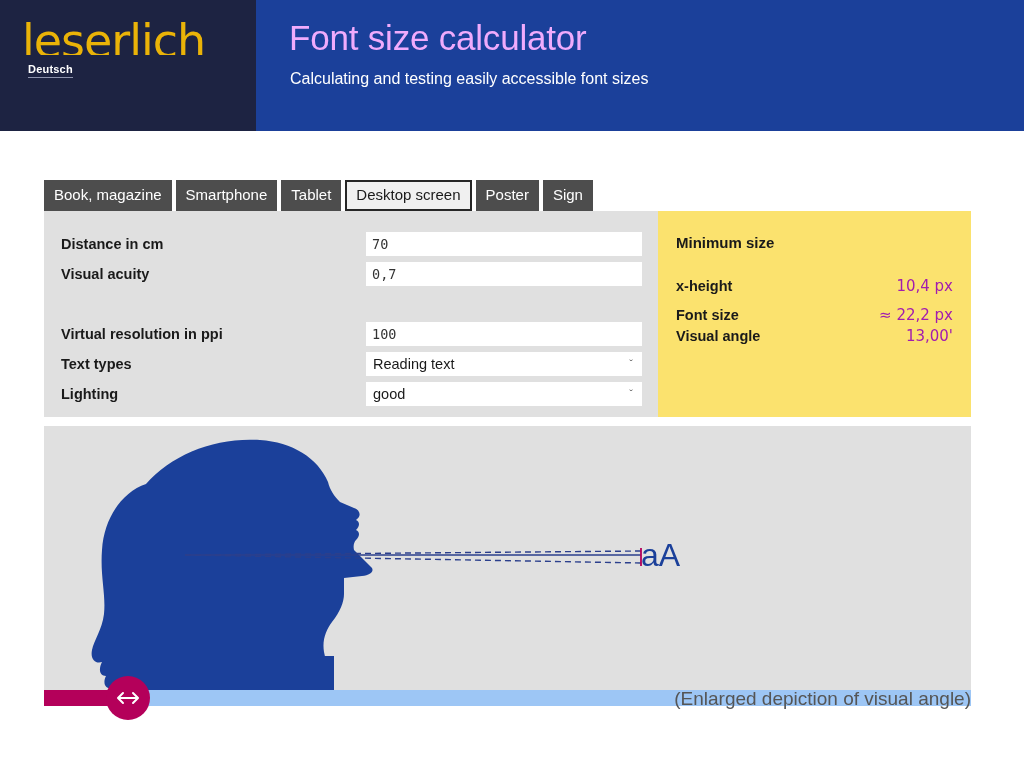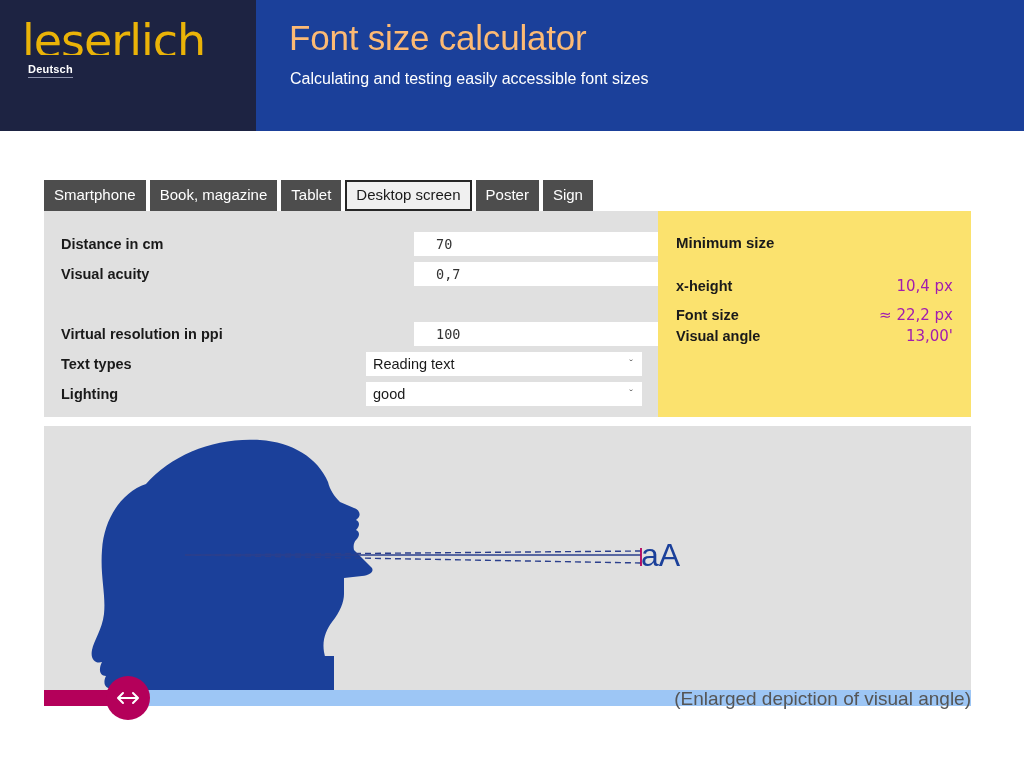--- a/index.html
+++ b/index.html
@@ -60,21 +60,21 @@
   .header-title-block {
     flex: 1 1 auto;
     background: #1b409a;
     height: 131px;
     position: relative;
   }
   .header-title {
     position: absolute;
     left: 33px;
     top: 18px;
-    color: #fdba74;
+    color: #f0abfc;
     font-size: 35px;
     font-weight: 400;
     letter-spacing: -0.2px;
   }
   .header-subtitle {
     position: absolute;
     left: 34px;
     top: 70px;
     color: #ffffff;
     font-size: 16px;
@@ -139,23 +139,22 @@
     left: 322px;
     top: 0;
     width: 276px;
     height: 24px;
     background: #ffffff;
     border: none;
     box-sizing: border-box;
     font-family: "DejaVu Sans Mono", monospace;
     font-size: 13.5px;
     color: #333333;
-    padding: 0 22px;
+    padding: 0 6px;
     line-height: 24px;
-    margin-left: 48px;
   }
   .form-select {
     position: absolute;
     left: 322px;
     top: 0;
     width: 276px;
     height: 24px;
     background: #ffffff;
     border: none;
     box-sizing: border-box;
@@ -289,22 +288,22 @@
     <div class="logo-wordmark">leserlich</div>
     <a class="logo-lang" href="#">Deutsch</a>
   </div>
   <div class="header-title-block">
     <div class="header-title">Font size calculator</div>
     <div class="header-subtitle">Calculating and testing easily accessible font sizes</div>
   </div>
 </div>
 
 <div class="tabs" id="tabbar">
+    <div class="tab">Book, magazine</div>
     <div class="tab">Smartphone</div>
-    <div class="tab">Book, magazine</div>
     <div class="tab">Tablet</div>
     <div class="tab active">Desktop screen</div>
     <div class="tab">Poster</div>
     <div class="tab">Sign</div>
   </div>
 
 <div class="form-panel" id="formpanel">
     <div class="form-row" style="top: 21px;">
       <div class="form-label">Distance in cm</div>
       <div class="form-input">70</div>

